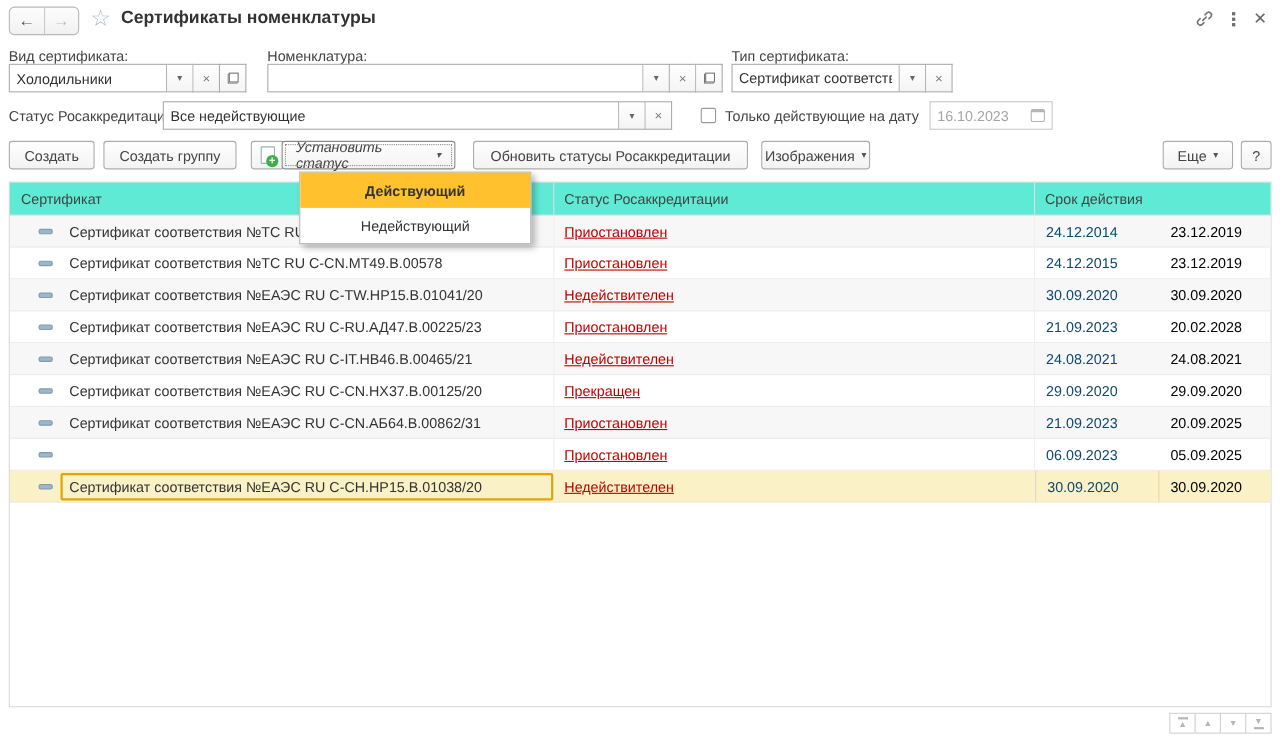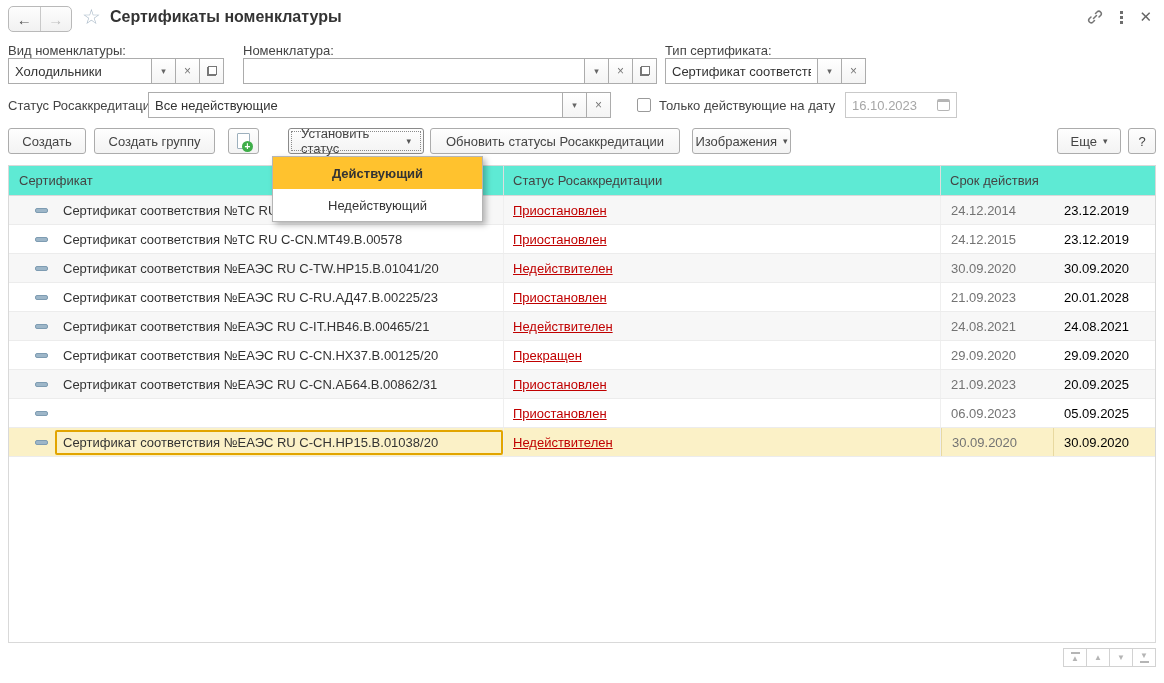--- a/index.html
+++ b/index.html
@@ -55,21 +55,21 @@
   .g-row.odd { background:#f7f7f7; }
   .g-row.sel { background:#fbf1c7; }
   .cell { height:100%; display:flex; align-items:center; }
   .cell.c1 { width:495px; border-right:1px solid #efefef; }
   .cell.c2 { width:437px; padding-left:9px; border-right:1px solid #efefef; }
   .cell.c3 { width:214px; }
   .dash { width:13px; height:5px; margin-left:26px; background:#9db6c8; border:1px solid #7e9cb2; border-radius:2px; flex:none; }
   .namebox { flex:1; height:25px; margin-left:7px; display:flex; align-items:center; padding:0 6px; border:2px solid transparent; border-radius:2px; color:#333; white-space:nowrap; overflow:hidden; }
   .g-row.sel .namebox { border-color:#e2a500; }
   .statlink { color:#c00000; text-decoration:underline; cursor:pointer; }
-  .d1 { width:113px; padding-left:10px; color:#737373; }
+  .d1 { width:113px; padding-left:10px; color:#0c4a6e; }
   .d2 { padding-left:10px; color:#000000; }
   .g-row.sel .d1 { border-left:1px solid #e8d9a0; border-right:1px solid #e8d9a0; height:100%; display:flex; align-items:center; }
 
   
   .pager { right:8px; top:648px; display:flex; }
   .pgbtn { width:24px; height:19px; border:1px solid #d2d2d2; background:#fff; margin-left:-1px; display:flex; align-items:center; justify-content:center; flex-direction:column; color:#b5b5b5; font-size:8px; line-height:8px; }
   .pgbtn .bar { width:9px; height:2px; background:#b5b5b5; }
   .pgbtn .bar.top { margin-bottom:1px; } .pgbtn .bar.bot { margin-top:1px; }
 
   .linkico { width:18px; height:18px; }
@@ -96,21 +96,21 @@
         <path d="M8.5 12.5l-1.8 1.8a2.5 2.5 0 0 1-3.5-3.5L5 9"></path>
     </svg>
     <div class="kebab">
         <i></i>
         <i></i>
         <i></i>
       </div>
     <div class="x-close">✕</div>
   </div>
 
-  <div class="abs flabel" style="left:8px; top:43px;">Вид номенклатуры:</div>
+  <div class="abs flabel" style="left:8px; top:43px;">Вид сертификата:</div>
   <div class="abs flabel" style="left:243px; top:43px;">Номенклатура:</div>
   <div class="abs flabel" style="left:665px; top:43px;">Тип сертификата:</div>
 
   <div class="abs combo" style="left:8px; top:58px;">
     <input class="val" style="width: 144px;" readonly="" value="Холодильники">
     <div class="cbtn">
         <span>▾</span>
       </div>
     <div class="cbtn">
         <span class="xg">×</span>
@@ -162,21 +162,21 @@
 
   <div class="abs tbtn" style="left:8px; top:128px; width:78px;">
       <span>Создать</span>
     </div>
   <div class="abs tbtn" style="left:94px; top:128px; width:121px;">
       <span>Создать группу</span>
     </div>
   <div class="abs tbtn" style="left:228px; top:128px; width:31px; padding:0;">
       <span class="docplus"></span>
     </div>
-  <div class="abs tbtn pressed" style="left:288px; top:128px; width:136px;">
+  <div class="abs tbtn pressed" style="left:256px; top:128px; width:158px;font-style:italic;">
     <span>Установить статус</span>
       <span class="caret">▾</span>
   </div>
   <div class="abs tbtn" style="left:430px; top:128px; width:250px;">
       <span>Обновить статусы Росаккредитации</span>
     </div>
   <div class="abs tbtn" style="left:692px; top:128px; width:99px;">
     <span>Изображения</span>
       <span class="caret">▾</span>
   </div>
@@ -237,21 +237,21 @@
         <div class="g-row">
           <div class="cell c1">
             <span class="dash"></span>
             <span class="namebox">Сертификат соответствия №ЕАЭС RU С-RU.АД47.В.00225/23</span>
           </div>
           <div class="cell c2">
             <span class="statlink">Приостановлен</span>
           </div>
           <div class="cell c3">
             <span class="d1">21.09.2023</span>
-            <span class="d2">20.01.2028</span>
+            <span class="d2">20.02.2028</span>
           </div>
         </div>
         <div class="g-row odd">
           <div class="cell c1">
             <span class="dash"></span>
             <span class="namebox">Сертификат соответствия №ЕАЭС RU С-IT.НВ46.В.00465/21</span>
           </div>
           <div class="cell c2">
             <span class="statlink">Недействителен</span>
           </div>

